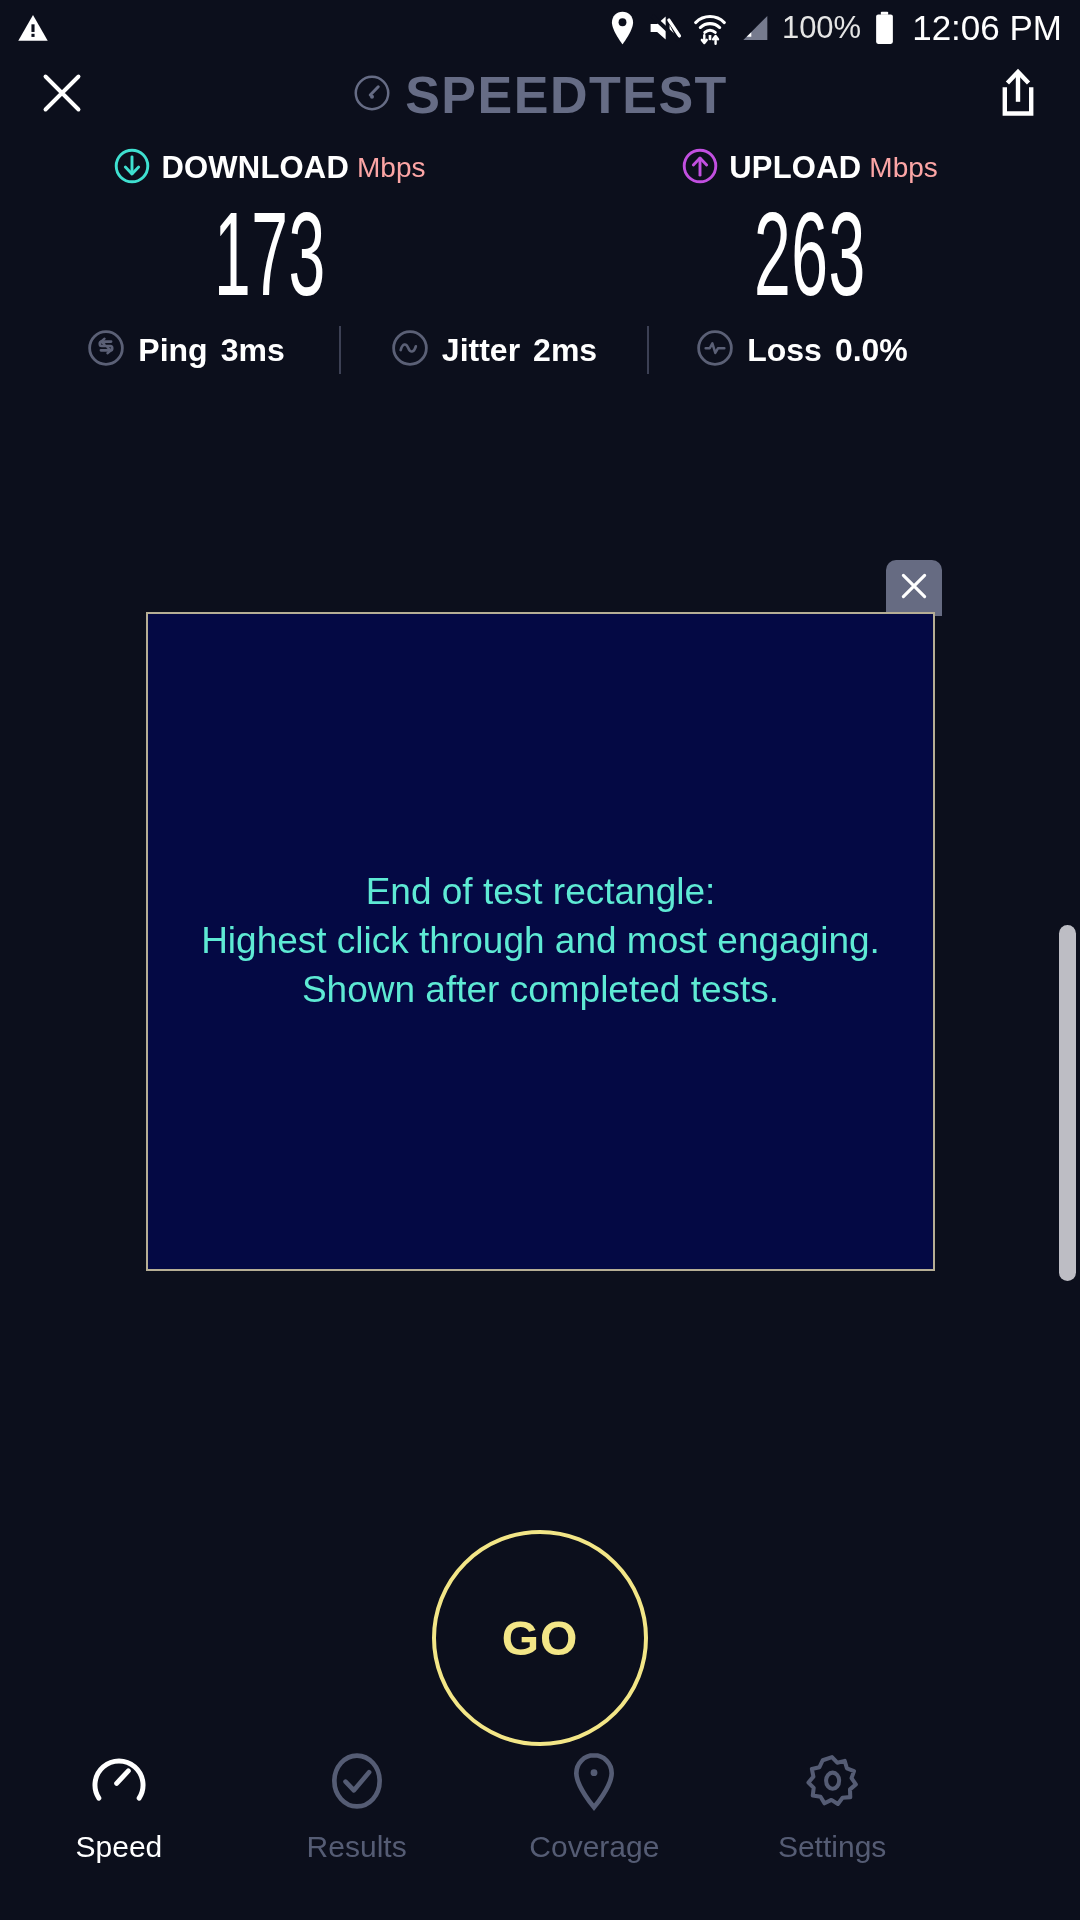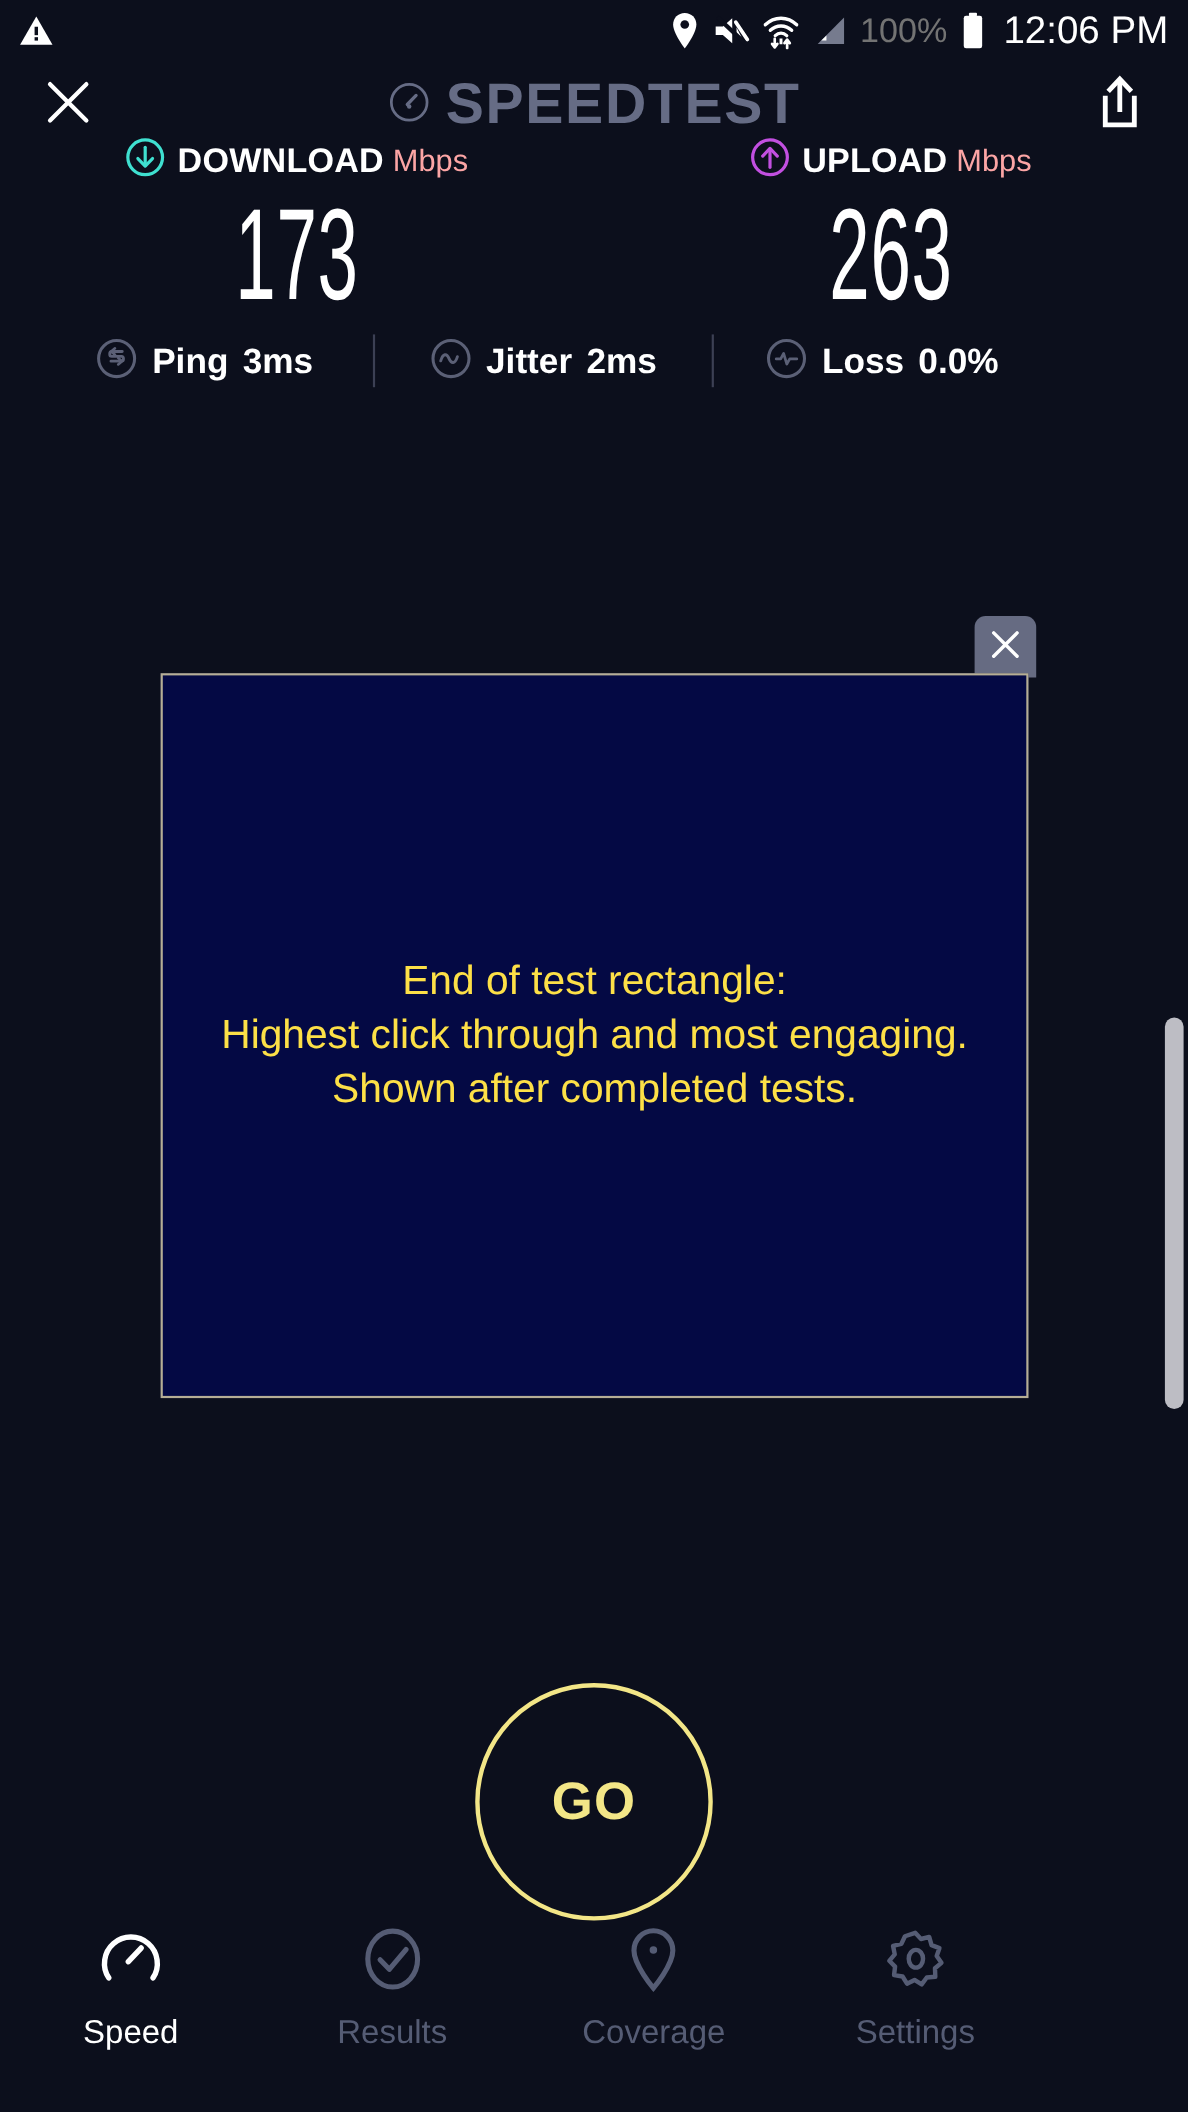--- a/index.html
+++ b/index.html
@@ -34,21 +34,21 @@
   .status-spacer { flex: 1; }
   .status-right {
     display: flex;
     align-items: center;
     gap: 12px;
   }
   .status-icon { display: flex; align-items: center; justify-content: center; }
   .status-text {
     font-size: 31px;
     letter-spacing: 0px;
-    color: #737373;
+    color: #e5e5e5;
     font-family: "Liberation Sans", sans-serif;
   }
   .time-text {
     font-size: 35px;
     color: #ffffff;
     margin-left: 4px;
   }
 
   
   .app-header {
@@ -72,21 +72,21 @@
     letter-spacing: 1.5px;
     color: #666c85;
     font-weight: 700;
     font-family: "Liberation Sans", sans-serif;
   }
   .header-share { width: 56px; height: 60px; display:flex; align-items:center; justify-content:center; }
 
   
   .results {
     position: absolute;
-    top: 125px; left: 0;
+    top: 148px; left: 0;
     width: 1080px;
   }
   .speeds {
     display: flex;
     width: 100%;
   }
   .speed-col {
     width: 50%;
     display: flex;
     flex-direction: column;
@@ -171,21 +171,21 @@
     width: 789px;
     height: 659px;
     background: #040944;
     border: 2px solid #b6ae95;
     display: flex;
     align-items: center;
     justify-content: center;
   }
   .ad-text {
     text-align: center;
-    color: #fde047;
+    color: #5eead4;
     font-size: 37px;
     line-height: 1.32;
     font-family: "Liberation Sans", sans-serif;
     white-space: pre-line;
     padding: 0 10px;
   }
 
   
   .page-scrollbar {
     position: absolute;

